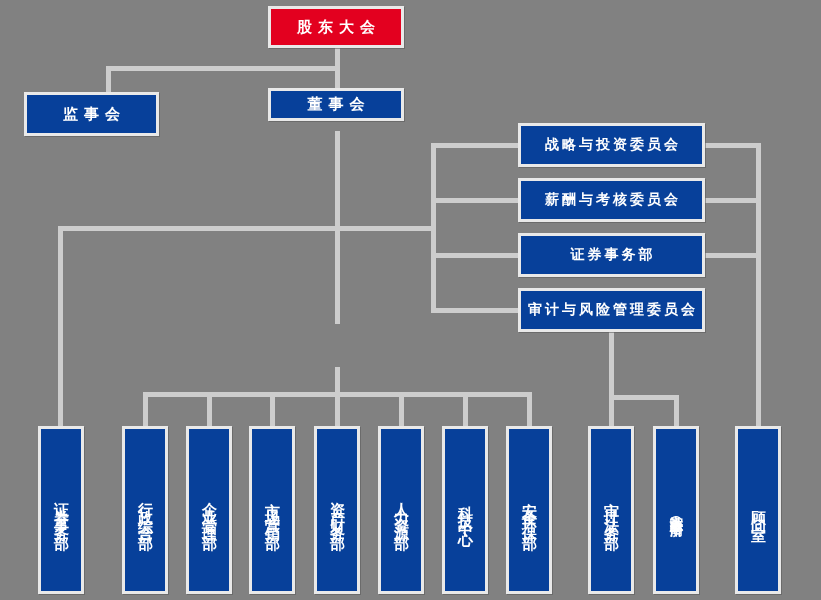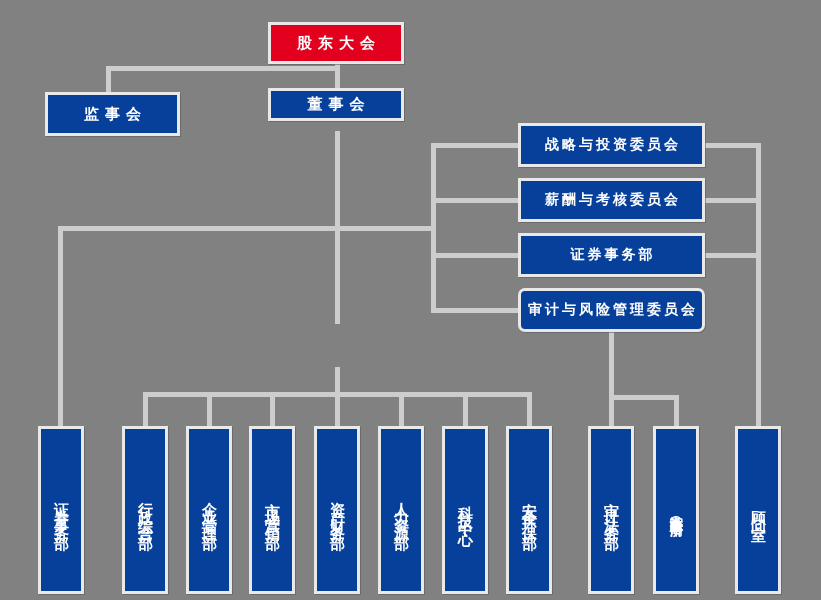--- a/index.html
+++ b/index.html
@@ -92,33 +92,33 @@
   <div class="line" style="left:270px;top:392px;width:5px;height:34px;"></div>
   <div class="line" style="left:335px;top:392px;width:5px;height:34px;"></div>
   <div class="line" style="left:399px;top:392px;width:5px;height:34px;"></div>
   <div class="line" style="left:463px;top:392px;width:5px;height:34px;"></div>
   <div class="line" style="left:527px;top:392px;width:5px;height:34px;"></div>
 
   <div class="line" style="left:609px;top:332px;width:5px;height:94px;"></div>
   <div class="line" style="left:609px;top:395px;width:70px;height:5px;"></div>
   <div class="line" style="left:674px;top:395px;width:5px;height:31px;"></div>
 
-  <div class="node red h" style="left:268px;top:6px;width:136px;height:42px;margin-top:16px;">股东大会</div>
+  <div class="node red h" style="left:268px;top:6px;width:136px;height:42px;">股东大会</div>
 
-  <div class="node h" style="left:45px;top:92px;width:135px;height:44px;">监事会</div>
+  <div class="node h" style="left:24px;top:92px;width:135px;height:44px;">监事会</div>
 
   <div class="node h" style="left:268px;top:88px;width:136px;height:33px;">董事会</div>
 
   <div class="node committee" style="left:518px;top:123px;width:187px;height:44px;">战略与投资委员会</div>
 
   <div class="node committee" style="left:518px;top:178px;width:187px;height:44px;">薪酬与考核委员会</div>
 
   <div class="node committee" style="left:518px;top:233px;width:187px;height:44px;">证券事务部</div>
 
-  <div class="node committee" style="left:518px;top:288px;width:187px;height:44px;border-radius:7px;">审计与风险管理委员会</div>
+  <div class="node committee" style="left:518px;top:288px;width:187px;height:44px;">审计与风险管理委员会</div>
 
 
   <div class="node v" style="left:38px;top:426px;width:46px;height:168px;">证券事务部</div>
 
   <div class="node v" style="left:122px;top:426px;width:46px;height:168px;">行政综合部</div>
 
   <div class="node v" style="left:186px;top:426px;width:46px;height:168px;">企业管理部</div>
 
   <div class="node v" style="left:249px;top:426px;width:46px;height:168px;">市场营销部</div>
 

